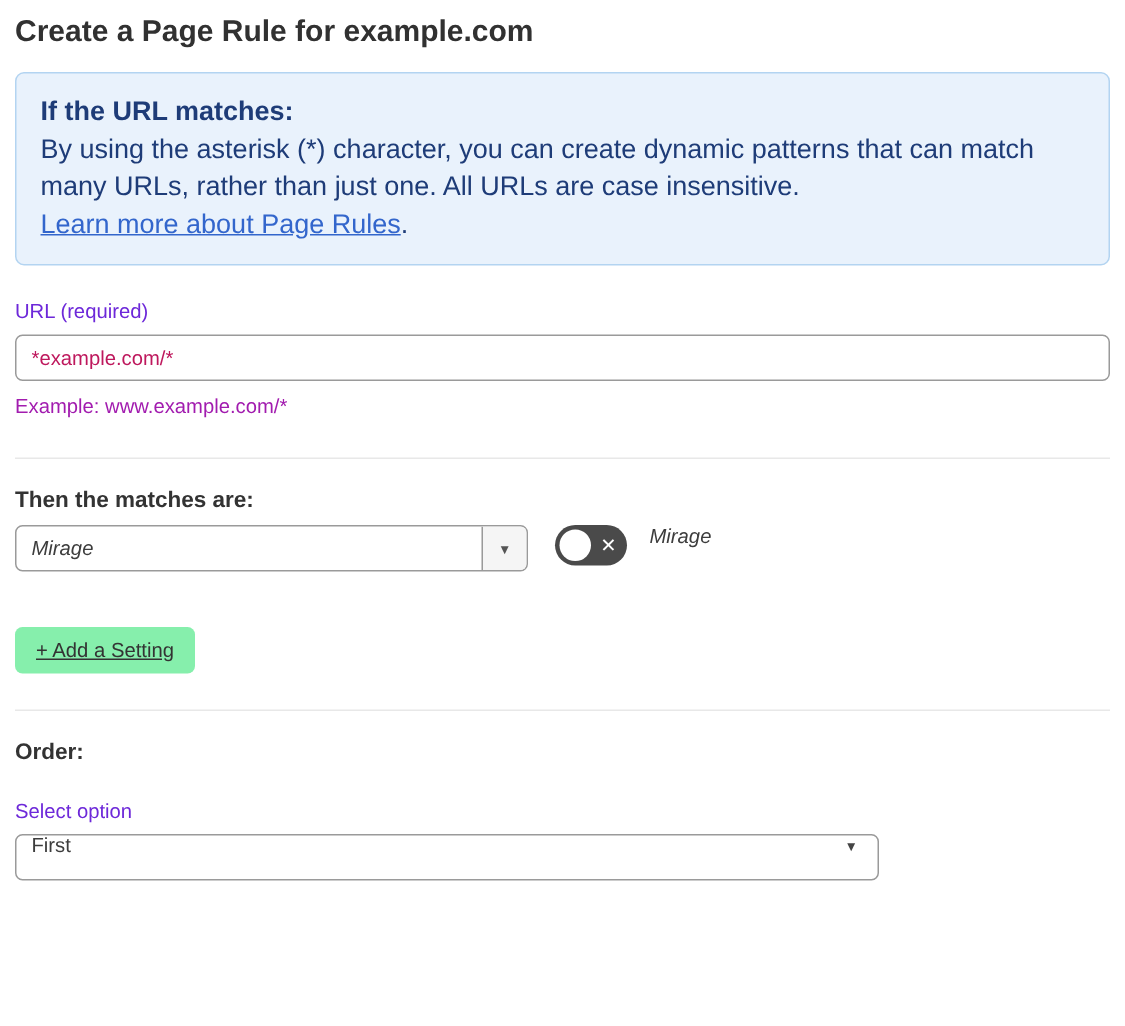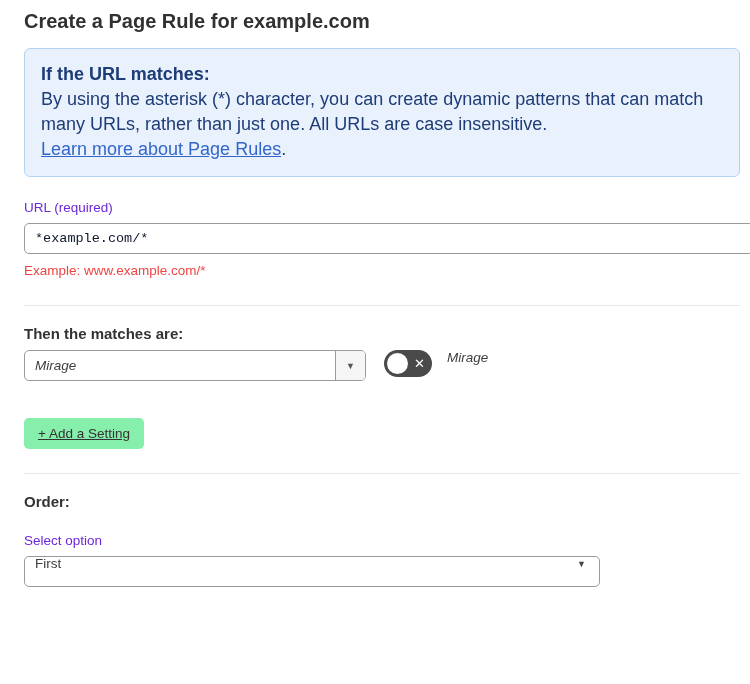--- a/index.html
+++ b/index.html
@@ -4,21 +4,21 @@
 <style>
   * { box-sizing: border-box; margin: 0; padding: 0; }
   html, body { background: #ffffff; }
   body {
     width: 750px;
     height: 684px;
     font-family: "Liberation Sans", "DejaVu Sans", sans-serif;
     color: #3d3d3d;
     overflow: hidden;
   }
-  .container { padding: 8px 10px 0 10px; margin-left: 14px; }
+  .container { padding: 8px 10px 0 10px; }
 
   h1.page-title {
     font-size: 20px;
     font-weight: bold;
     color: #313131;
     line-height: 26px;
   }
 
   .info-box {
     margin-top: 14px;
@@ -44,30 +44,30 @@
     color: #6d28d9;
   }
 
   .text-input {
     margin-top: 8px;
     width: 730px;
     height: 31px;
     border: 1px solid #9a9a9a;
     border-radius: 5px;
     padding: 0 10px;
-    font-family: Liberation Mono, monospace;
-    font-size: 13.5px;
-    color: #0f172a;
+    font-family: Liberation Sans, sans-serif;
+    font-size: 13.5px;
+    color: #be185d;
     background: #ffffff;
     outline: none;
   }
   .helper-text {
     margin-top: 7px;
     font-size: 13.5px;
-    color: #ef4444;
+    color: #a21caf;
     line-height: 20px;
   }
 
   hr.divider {
     border: none;
     border-top: 1px solid #e8e8e8;
     margin-top: 24px;
   }
 
   h2.section-heading {

